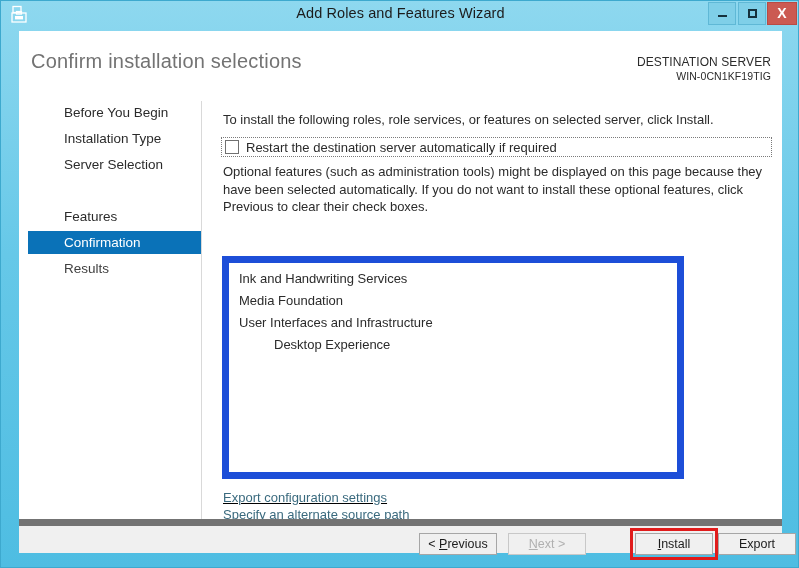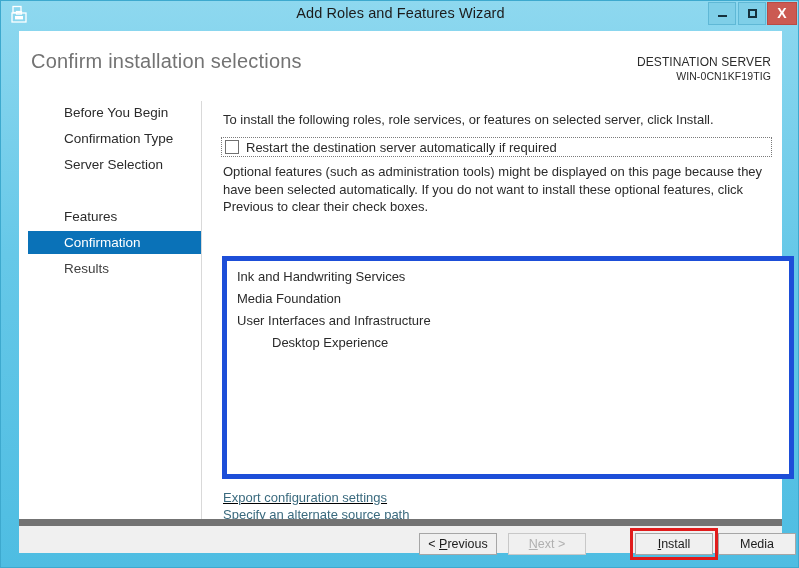--- a/index.html
+++ b/index.html
@@ -225,24 +225,24 @@
     width: 548px;
     font-size: 13px;
     color: #2b2b2b;
     line-height: 17.5px;
   }
 
   
   #features-box {
     position: absolute;
     left: 20px; top: 155px;
-    width: 572px;
+    width: 462px;
     height: 223px;
     box-sizing: border-box;
-    border: 5px solid #1d4ed8;
+    border: 7px solid #1d4ed8;
     background: #ffffff;
     overflow: hidden;
   }
   .feature-item {
     font-size: 13px;
     color: #2b2b2b;
     line-height: 22px;
     padding-left: 10px;
     white-space: nowrap;
     cursor: default;
@@ -347,21 +347,21 @@
     <div id="page-header">
       <div id="page-title">Confirm installation selections</div>
       <div id="dest-server-block">
         <span id="dest-label">DESTINATION SERVER</span>
         <span id="dest-value">WIN-0CN1KF19TIG</span>
       </div>
     </div>
 
     <div id="sidebar">
       <div class="nav-item" style="top:0px;">Before You Begin</div>
-      <div class="nav-item" style="top:26px;">Confirmation Type</div>
+      <div class="nav-item" style="top:26px;">Installation Type</div>
       <div class="nav-item" style="top:52px;">Server Selection</div>
       <div class="nav-item" style="top:104px;">Features</div>
       <div class="nav-item selected" style="top:130px;">Confirmation</div>
       <div class="nav-item disabled" style="top:156px;">Results</div>
     </div>
     <div id="sidebar-divider"></div>
 
     <div id="main">
 
       <div id="intro-text">To install the following roles, role services, or features on selected server, click Install.</div>
@@ -388,19 +388,19 @@
       </div>
     </div>
 
     <div id="footer">
       <button class="footer-btn" id="btn-previous"><span>&lt; </span><span class="ak">P</span><span>revious</span></button>
 
       <button class="footer-btn disabled" id="btn-next"><span class="ak">N</span><span>ext &gt;</span></button>
 
       <button class="footer-btn" id="btn-install"><span class="ak">I</span><span>nstall</span></button>
 
-      <button class="footer-btn" id="btn-cancel">Media</button>
+      <button class="footer-btn" id="btn-cancel">Export</button>
 
       <div id="install-annotation"></div>
     </div>
 
   </div>
 </div>
 
 </body></html>

